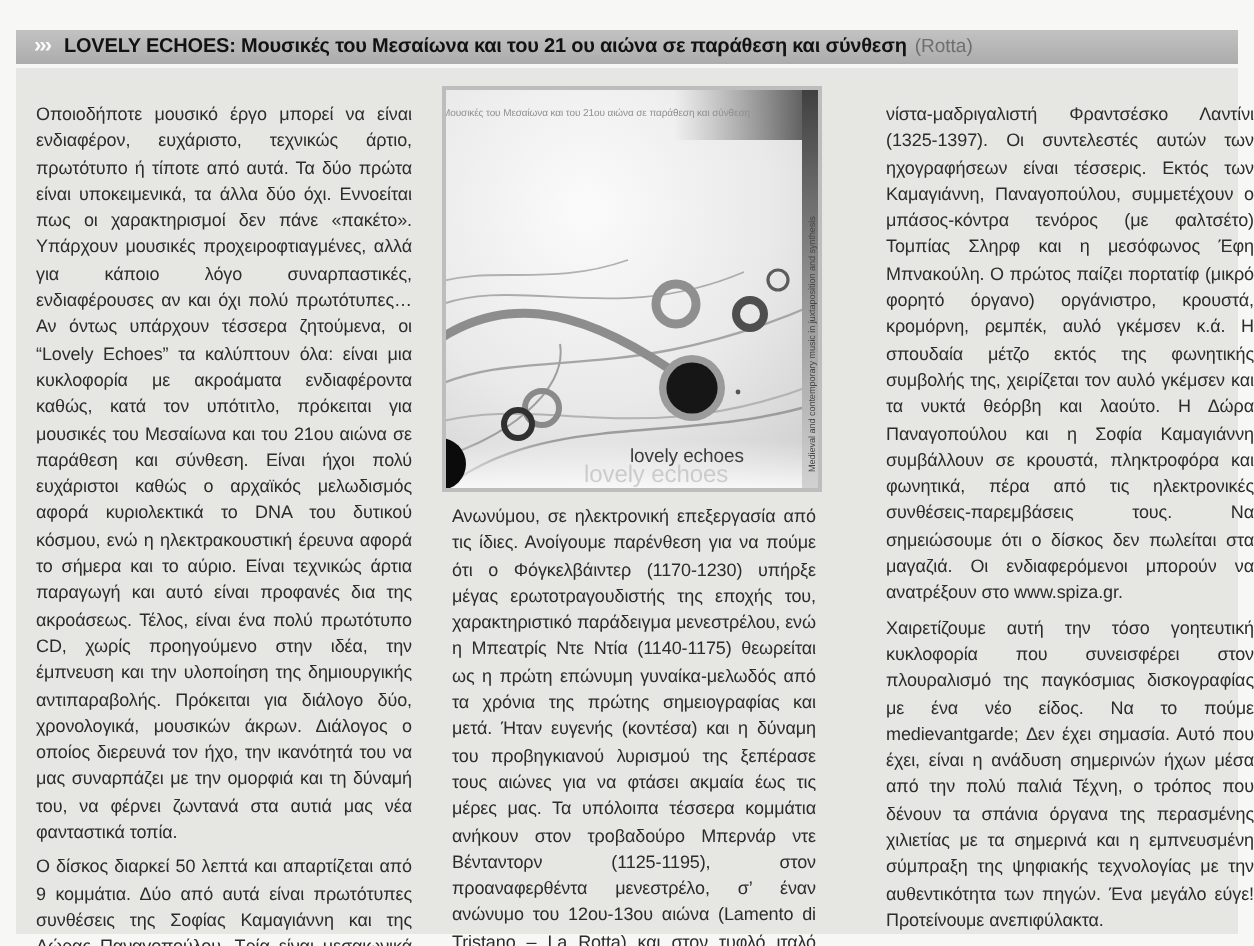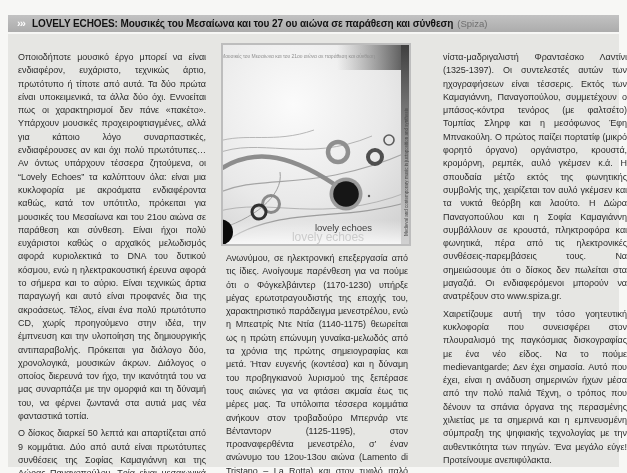--- a/index.html
+++ b/index.html
@@ -42,22 +42,22 @@
     background:#e9e9e9;
   }
 </style>
 </head>
 <body>
 
 <div class="page">
 
   <div class="header-bar">
     <span class="chevrons">›››</span>
-    <span class="h-title">LOVELY ECHOES: Μουσικές του Μεσαίωνα και του 27 ου αιώνα σε παράθεση και σύνθεση</span>
-    <span class="h-label">(Spiza)</span>
+    <span class="h-title">LOVELY ECHOES: Μουσικές του Μεσαίωνα και του 21 ου αιώνα σε παράθεση και σύνθεση</span>
+    <span class="h-label">(Rotta)</span>
   </div>
 
   <div class="body-bg"></div>
 
   <div class="col col-1">
     <p>Οποιοδήποτε μουσικό έργο μπορεί να είναι ενδιαφέρον, ευχάριστο, τεχνικώς άρτιο, πρωτότυπο ή τίποτε από αυτά. Τα δύο πρώτα είναι υποκειμενικά, τα άλλα δύο όχι. Εννοείται πως οι χαρακτηρισμοί δεν πάνε «πακέτο». Υπάρχουν μουσικές προχειροφτιαγμένες, αλλά για κάποιο λόγο συναρπαστικές, ενδιαφέρουσες αν και όχι πολύ πρωτότυπες… Αν όντως υπάρχουν τέσσερα ζητούμενα, οι “Lovely Echoes” τα καλύπτουν όλα: είναι μια κυκλοφορία με ακροάματα ενδιαφέροντα καθώς, κατά τον υπότιτλο, πρόκειται για μουσικές του Μεσαίωνα και του 21ου αιώνα σε παράθεση και σύνθεση. Είναι ήχοι πολύ ευχάριστοι καθώς ο αρχαϊκός μελωδισμός αφορά κυριολεκτικά το DNA του δυτικού κόσμου, ενώ η ηλεκτρακουστική έρευνα αφορά το σήμερα και το αύριο. Είναι τεχνικώς άρτια παραγωγή και αυτό είναι προφανές δια της ακροάσεως. Τέλος, είναι ένα πολύ πρωτότυπο CD, χωρίς προηγούμενο στην ιδέα, την έμπνευση και την υλοποίηση της δημιουργικής αντιπαραβολής. Πρόκειται για διάλογο δύο, χρονολογικά, μουσικών άκρων. Διάλογος ο οποίος διερευνά τον ήχο, την ικανότητά του να μας συναρπάζει με την ομορφιά και τη δύναμή του, να φέρνει ζωντανά στα αυτιά μας νέα φανταστικά τοπία.</p>
     <p>Ο δίσκος διαρκεί 50 λεπτά και απαρτίζεται από 9 κομμάτια. Δύο από αυτά είναι πρωτότυπες συνθέσεις της Σοφίας Καμαγιάννη και της Δώρας Παναγοπούλου. Τρία είναι μεσαιωνικά θέματα των Βάλτερ φον ντερ Φόγκελβάιντερ, Ντε Ντία κι ενός</p>
   </div>
 
   <div class="col col-2">

